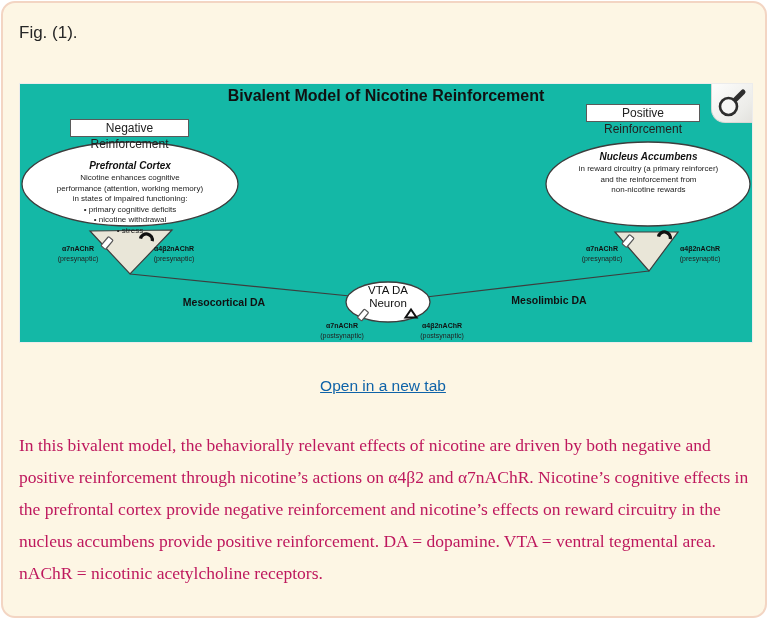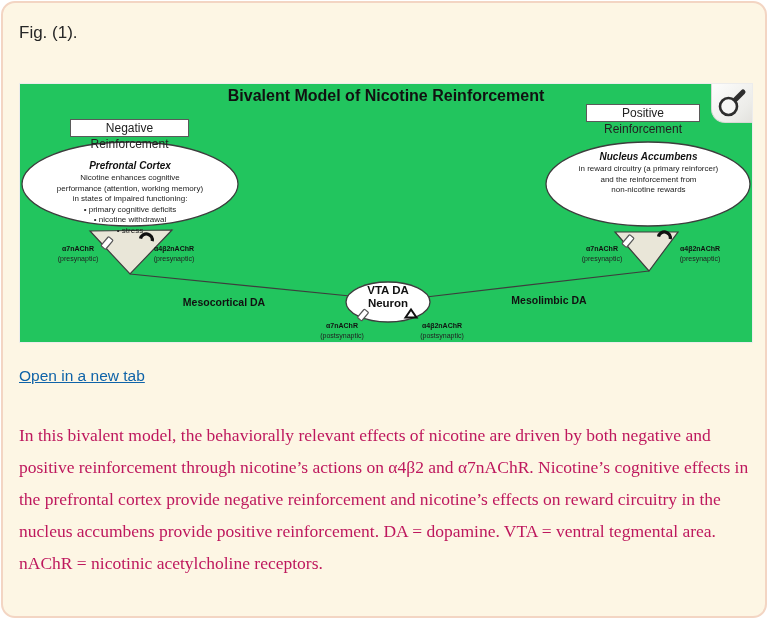--- a/index.html
+++ b/index.html
@@ -13,21 +13,21 @@
     overflow:hidden;
   }
   .fig-label{
     margin:14px 0 0 0;
     font-size:17px;color:#262626;
   }
   .figure-panel{
     position:relative;
     margin-top:40px;
     width:732px;height:258px;
-    background:#22c55e;
+    background:#14b8a6;
     border:1px solid #ececec;
     box-sizing:content-box;
     cursor:pointer;
   }
   .diagram-svg{position:absolute;left:0;top:0;}
   .dg-title{
     position:absolute;left:0;top:3px;width:100%;
     text-align:center;font-weight:bold;font-size:16px;color:#111;
   }
   .label-box{
@@ -37,21 +37,21 @@
   }
   .box-neg{left:50px;top:35px;width:117px;}
   .box-pos{left:566px;top:20px;width:112px;}
   .ellipse-text{position:absolute;text-align:center;color:#222;}
   .ellipse-title{font-weight:bold;font-style:italic;font-size:10px;margin-bottom:2px;color:#111;}
   .ellipse-line{font-size:8px;line-height:10.5px;}
   .pfc-text{left:2px;top:76px;width:216px;}
   .nac-text{left:524px;top:67px;width:209px;}
   .vta-text{
     position:absolute;left:326px;top:200px;width:84px;
-    text-align:center;font-weight:bold;font-size:11.5px;line-height:13px;color:#111;
+    text-align:center;font-weight:normal;font-size:11.5px;line-height:13px;color:#111;
   }
   .pathway-label{
     position:absolute;font-weight:bold;font-size:10.5px;color:#111;text-align:center;width:120px;
   }
   .meso-cortical{left:144px;top:212px;}
   .meso-limbic{left:469px;top:210px;}
   .receptor-label{
     position:absolute;text-align:center;color:#222;font-size:7px;line-height:9.5px;
   }
   .receptor-label b{font-size:7px;color:#111;}
@@ -62,21 +62,21 @@
   .rl-v1{left:284px;top:237px;width:76px;}
   .rl-v2{left:382px;top:237px;width:80px;}
   .zoom-badge{
     position:absolute;top:0;right:0;width:40px;height:38px;
     background:linear-gradient(135deg,#fdfdfc 0%,#ededea 70%,#e3e2de 100%);
     border-left:1px solid #d8d8d4;border-bottom:1px solid #d8d8d4;
     border-radius:0 0 0 14px;
     display:flex;align-items:center;justify-content:center;
     cursor:pointer;
   }
-  .link-row{margin-top:24px;text-align:left;padding-right:2px;}
+  .link-row{margin-top:34px;text-align:center;padding-right:2px;}
   .link-row a{
     color:#0f63a8;font-size:15.5px;text-decoration:underline;cursor:pointer;
   }
   .caption{
     margin:34px 0 0 0;width:736px;
     font-family:"Liberation Serif",serif;
     font-size:17.5px;line-height:32px;color:#be185d;
   }
 </style>
 </head>

